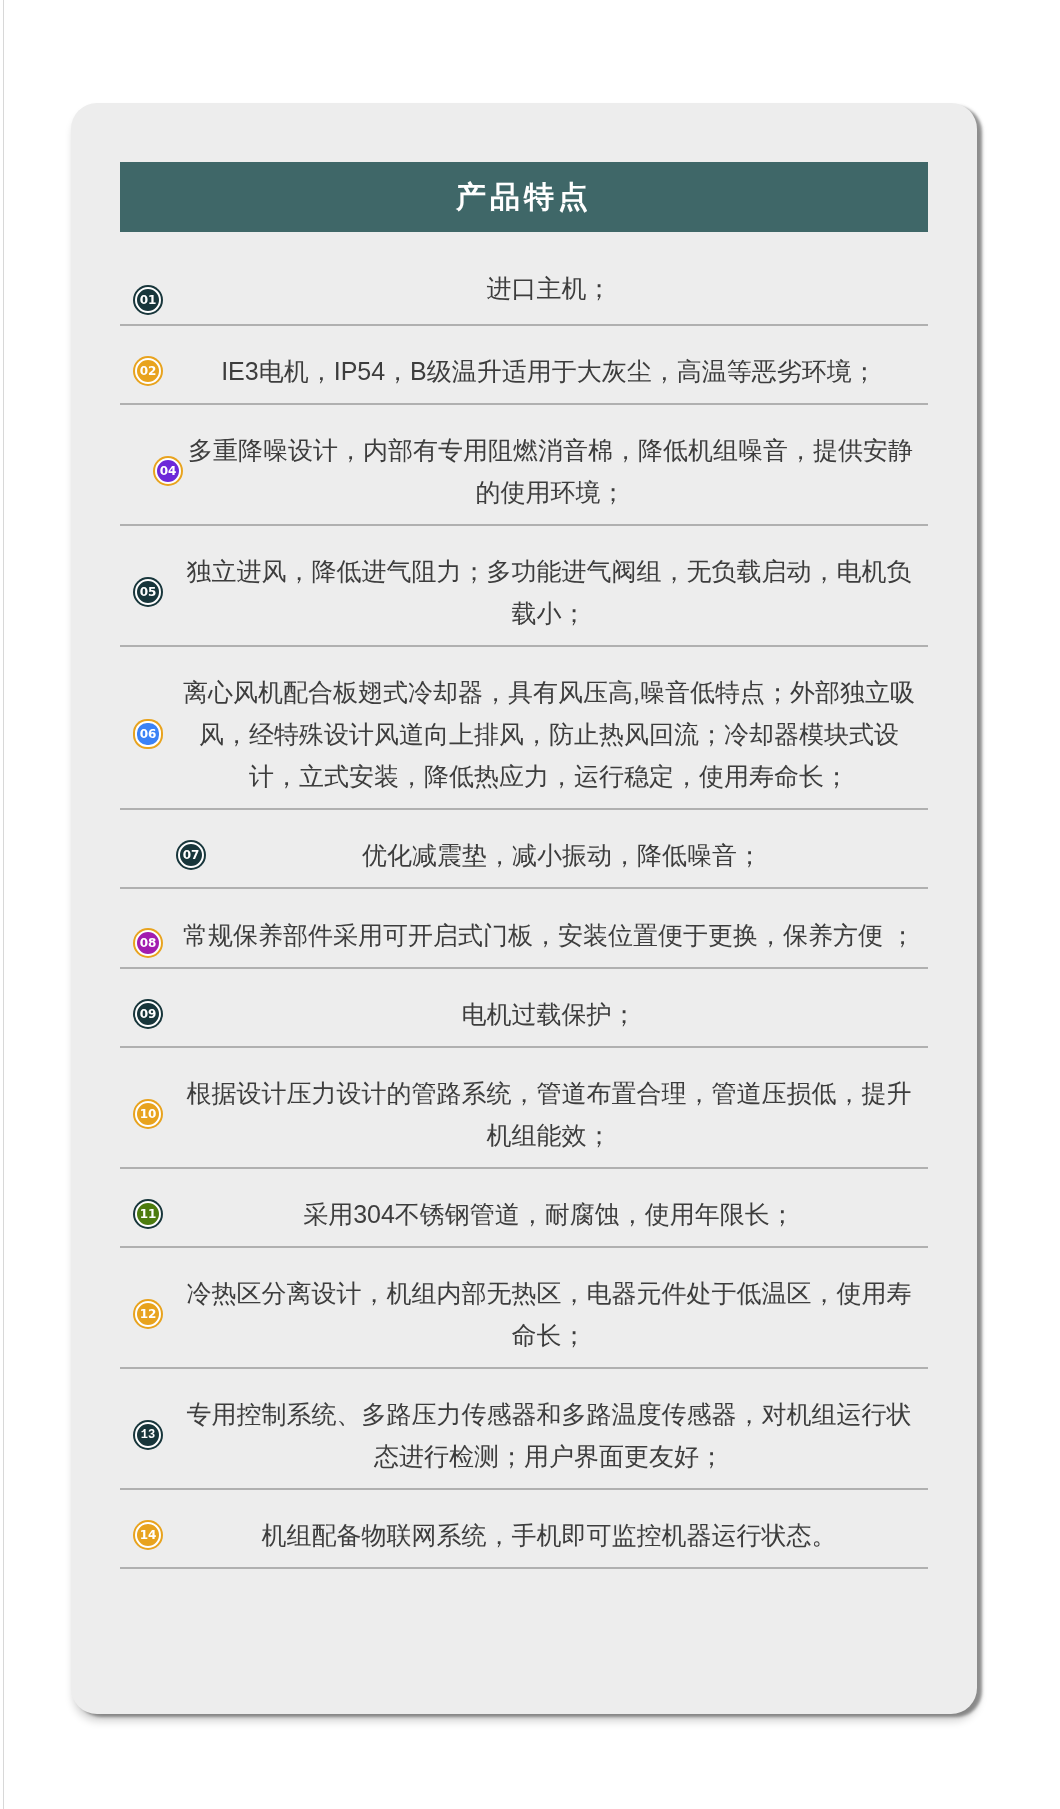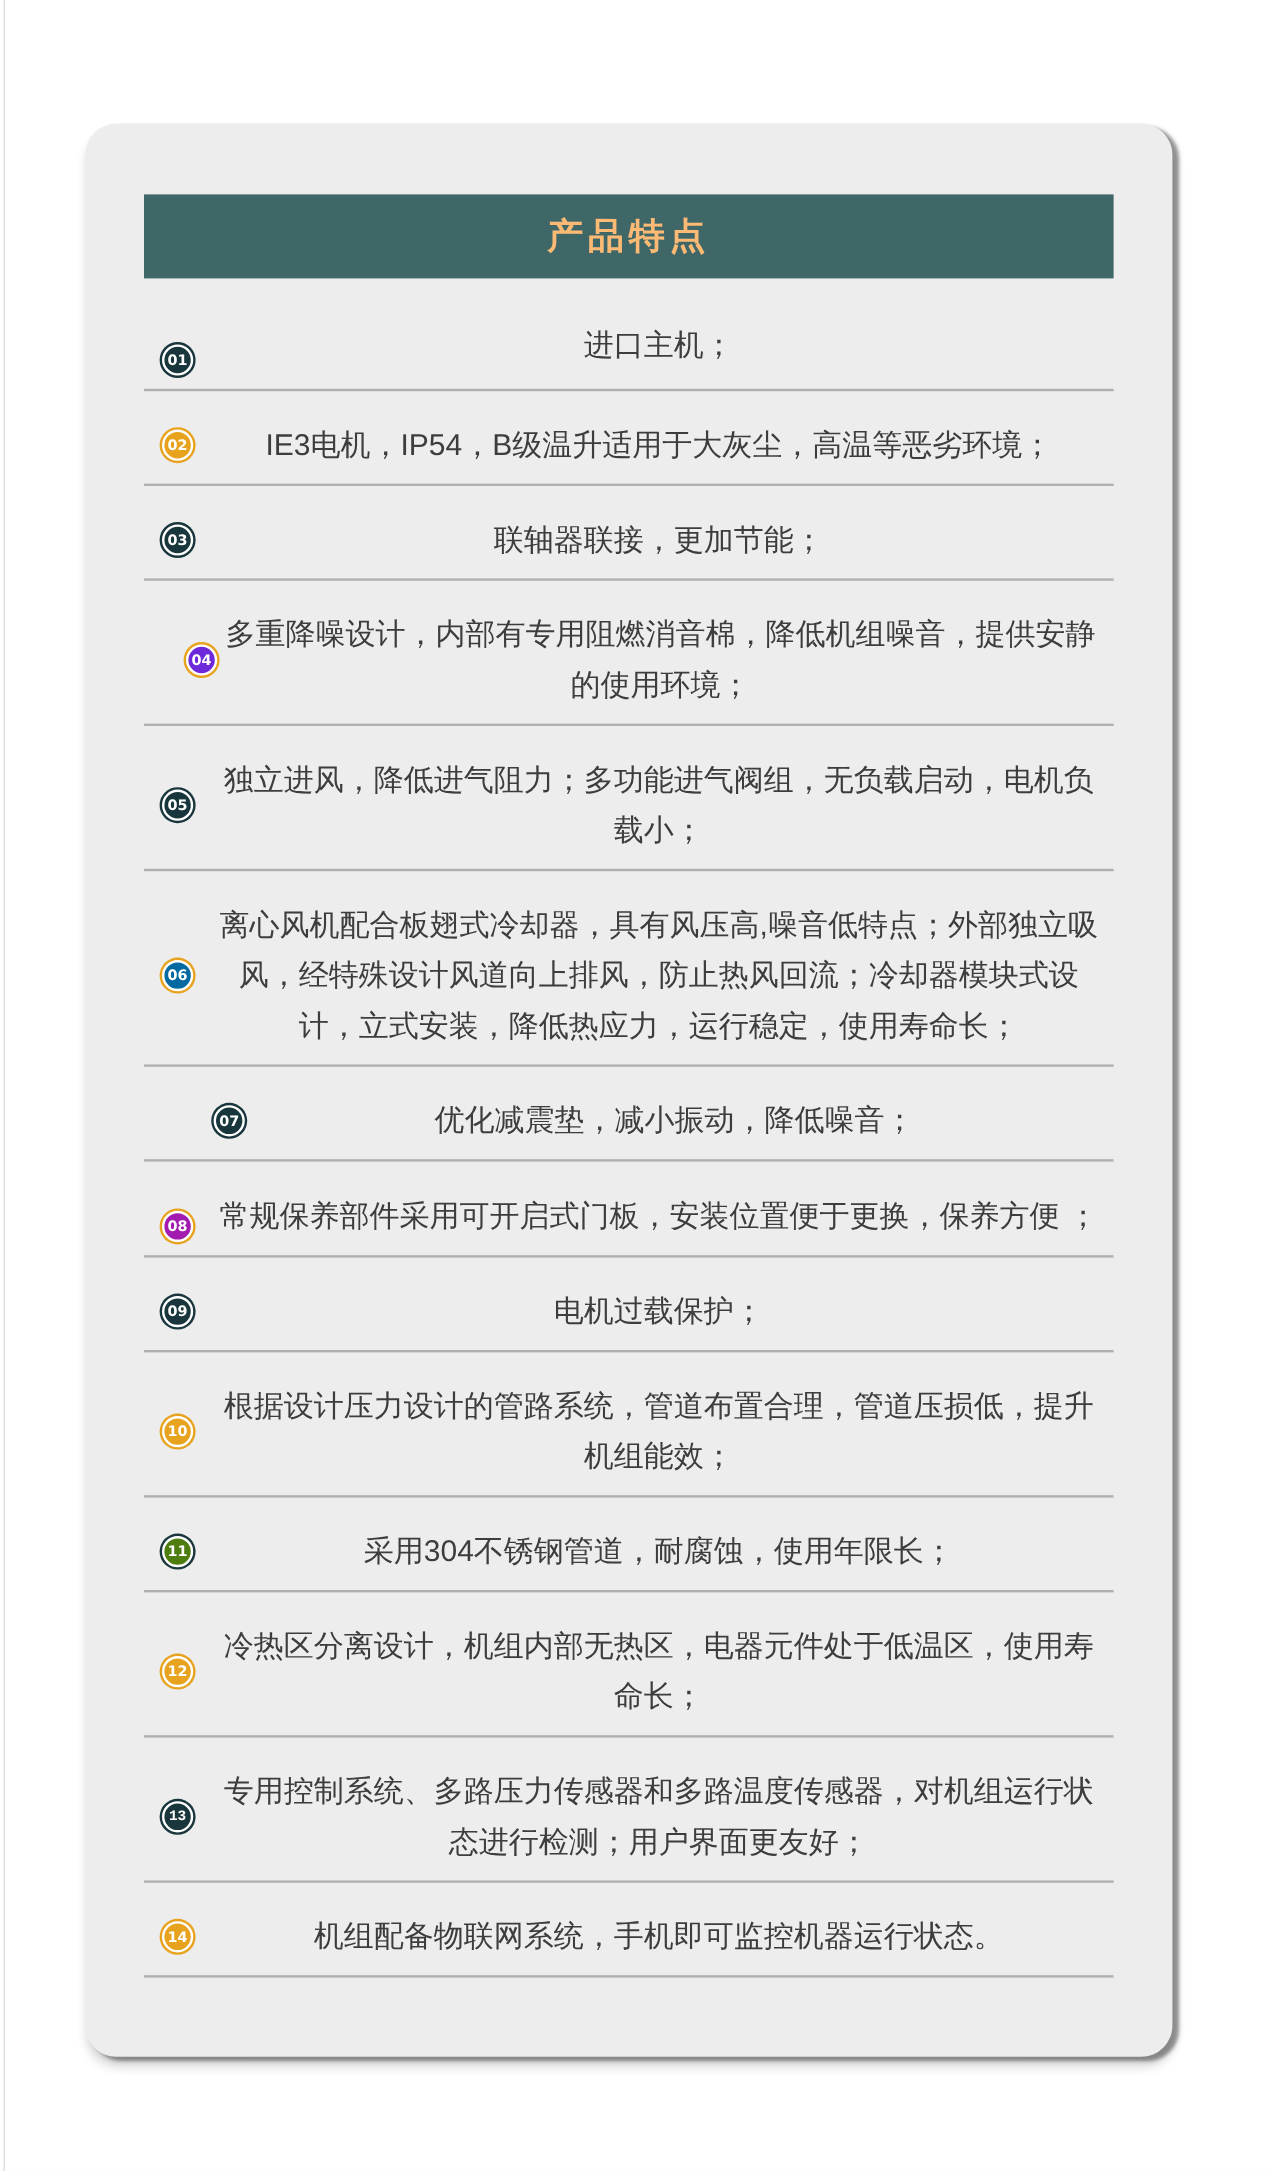--- a/index.html
+++ b/index.html
@@ -80,61 +80,55 @@
     text-align: center;
   }
 </style>
 </head>
 <body>
 
 <div class="page-edge-line"></div>
 
 <div class="card" style="background: rgb(237, 237, 237);">
   <div class="banner" style="background: rgb(63, 103, 104);">
-    <h1 class="banner-title" style="color: #fdba74;">产品特点</h1>
+    <h1 class="banner-title" style="color: #ffffff;">产品特点</h1>
   </div>
   <ul class="feature-list" id="feature-list">
   <li class="feature-item">
     <span class="badge-col">
       <span class="badge" style="background: rgb(24, 54, 59); box-shadow: rgb(24, 54, 59) 0px 0px 0px 2px; margin-top: 24px;">01</span>
     </span>
     <span class="feature-text">进口主机；</span>
   </li>
 
   <li class="feature-item">
     <span class="badge-col">
       <span class="badge" style="background: rgb(232, 163, 30); box-shadow: rgb(232, 163, 30) 0px 0px 0px 2px;">02</span>
     </span>
     <span class="feature-text">IE3电机，IP54，B级温升适用于大灰尘，高温等恶劣环境；</span>
   </li>
 
-  <li class="feature-item">
-    <span class="badge-col">
-      <span class="badge" style="background: rgb(24, 54, 59); box-shadow: rgb(24, 54, 59) 0px 0px 0px 2px;">03</span>
-    </span>
-    <span class="feature-text">联轴器联接，更加节能；</span>
-  </li>
 
   <li class="feature-item">
     <span class="badge-col">
       <span class="badge" style="background: #6d28d9; box-shadow: rgb(232, 163, 30) 0px 0px 0px 2px; margin-left: 20px;">04</span>
     </span>
     <span class="feature-text">多重降噪设计，内部有专用阻燃消音棉，降低机组噪音，提供安静的使用环境；</span>
   </li>
 
   <li class="feature-item">
     <span class="badge-col">
       <span class="badge" style="background: rgb(24, 54, 59); box-shadow: rgb(24, 54, 59) 0px 0px 0px 2px;">05</span>
     </span>
     <span class="feature-text">独立进风，降低进气阻力；多功能进气阀组，无负载启动，电机负载小；</span>
   </li>
 
   <li class="feature-item">
     <span class="badge-col">
-      <span class="badge" style="background: #0369a1; box-shadow: rgb(232, 163, 30) 0px 0px 0px 2px;">06</span>
+      <span class="badge" style="background: #3b82f6; box-shadow: rgb(232, 163, 30) 0px 0px 0px 2px; border-radius: 12px;">06</span>
     </span>
     <span class="feature-text">离心风机配合板翅式冷却器，具有风压高,噪音低特点；外部独立吸风，经特殊设计风道向上排风，防止热风回流；冷却器模块式设计，立式安装，降低热应力，运行稳定，使用寿命长；</span>
   </li>
 
   <li class="feature-item">
     <span class="badge-col">
       <span class="badge" style="background: rgb(24, 54, 59); box-shadow: rgb(24, 54, 59) 0px 0px 0px 2px; margin-left: 43px;">07</span>
     </span>
     <span class="feature-text">优化减震垫，减小振动，降低噪音；</span>
   </li>

